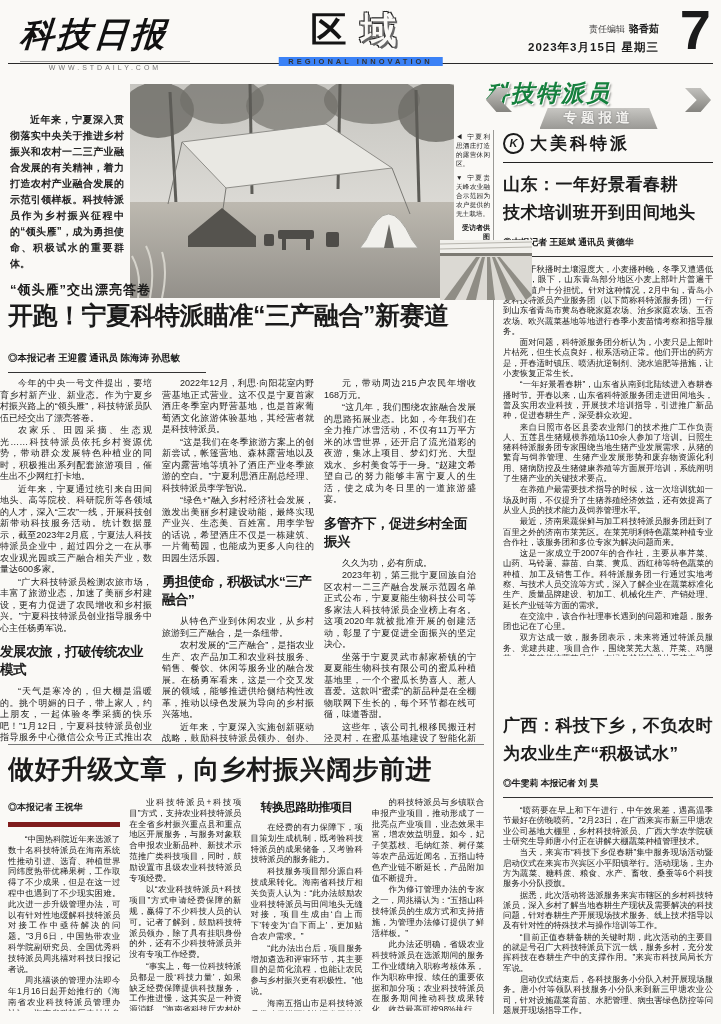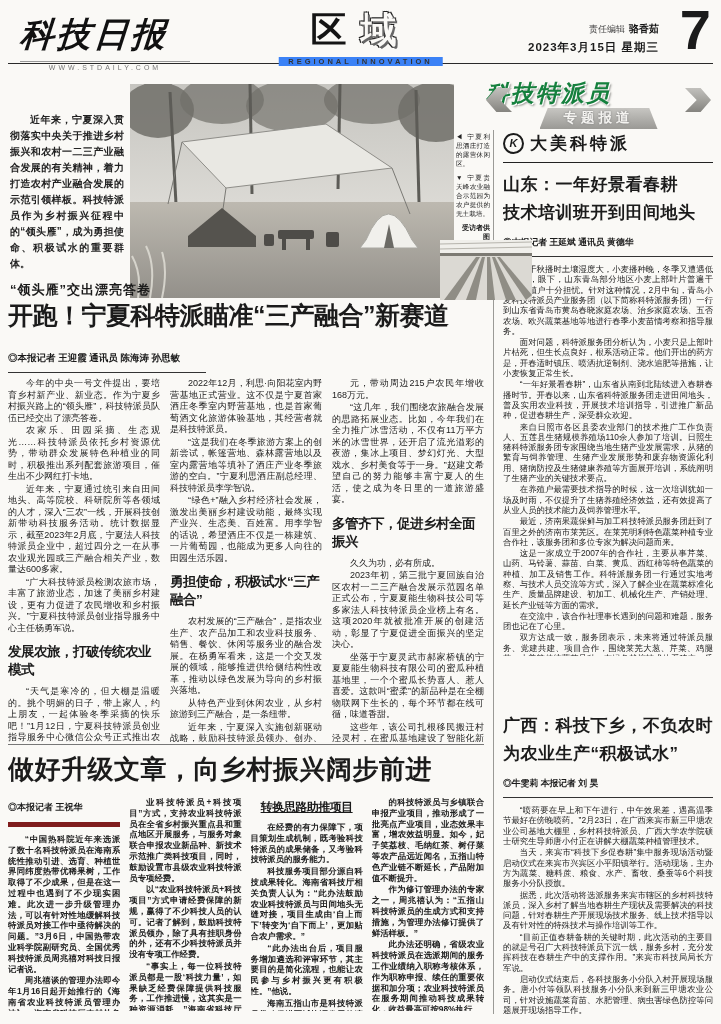--- a/index.html
+++ b/index.html
@@ -39,32 +39,32 @@
                   text-align:justify;color:#222;}
   .photo-captions p{margin:0 0 5px;}
   .photo-captions .credit{font-weight:900;text-align:right;font-size:7px;}
   .photo-small{position:absolute;left:440px;top:240px;width:92px;height:60px;z-index:3;background:#ddd;}
   .photo-small svg{display:block;width:100%;height:100%;}
   .kicker{position:absolute;left:10px;top:281px;font-size:13px;font-weight:900;letter-spacing:1px;}
   .headline{position:absolute;left:8px;top:299px;width:476px;margin:0;font-size:25px;font-weight:900;
             letter-spacing:-0.5px;white-space:nowrap;}
   .main-byline{position:absolute;left:8px;top:352px;width:198px;font-size:9.5px;font-weight:700;
                border-bottom:1px solid #333;padding-bottom:7px;}
-  .lead-cols{position:absolute;left:8px;top:378px;width:476px;height:364px;display:flex;gap:10px;overflow:hidden;}
+  .lead-cols{position:absolute;left:0;top:378px;width:476px;height:364px;display:flex;gap:10px;overflow:hidden;}
   .lead-cols .col{flex:1;overflow:hidden;}
   .para{font-size:9px;line-height:11.5px;text-indent:2em;text-align:justify;margin:0 0 1px;color:#222;}
   .subhead{font-size:13.5px;font-weight:700;text-align:left;margin:9px 0 7px;letter-spacing:-0.5px;}
   
   .divider-h{position:absolute;left:8px;top:744px;width:476px;border-top:1px solid #777;}
   .hainan{position:absolute;left:8px;top:752px;width:476px;height:264px;overflow:hidden;}
   .hainan h2{margin:0 0 10px;font-size:26px;font-weight:900;letter-spacing:0.5px;white-space:nowrap;}
   .hainan-cols{display:flex;gap:9px;height:214px;overflow:hidden;}
   .hainan-cols .col{flex:1;overflow:hidden;}
-  .para-x{font-size:8.4px;line-height:10.8px;text-indent:2em;text-align:justify;margin:0 0 1px;color:#222;font-weight:bold;}
-  .subhead-x{font-size:12px;font-weight:900;text-align:center;margin:8px 0 6px;letter-spacing:-0.5px;text-decoration:underline;}
+  .para-x{font-size:8.4px;line-height:10.8px;text-indent:2em;text-align:justify;margin:0 0 1px;color:#222;}
+  .subhead-x{font-size:12px;font-weight:900;text-align:center;margin:8px 0 6px;letter-spacing:-0.5px;}
   .byline-x{font-size:9px;font-weight:700;border-bottom:5px solid #7f1d1d;padding:4px 0 8px;margin-bottom:7px;}
   
   .vrule{position:absolute;left:493px;top:130px;height:884px;width:1px;background:#9a9a96;}
   .rail{position:absolute;left:503px;top:130px;width:210px;height:884px;overflow:hidden;}
   .rail-brand{display:flex;align-items:center;gap:6px;font-size:17px;font-weight:900;letter-spacing:3px;
               border-bottom:1.5px solid #222;padding:2px 0 8px;margin:0 0 8px;height:22px;}
   .k-icon{display:inline-flex;align-items:center;justify-content:center;width:17px;height:17px;border:2px solid #1b1b1b;
           border-radius:50%;font-size:11px;font-weight:900;font-style:italic;letter-spacing:0;flex:0 0 auto;}
   .rail h2{margin:4px 0 0;font-size:17px;font-weight:900;line-height:1.65;letter-spacing:0.5px;}
   .byline-s{font-size:8.8px;font-weight:700;border-bottom:1px solid #333;padding:10px 0 7px;margin-bottom:7px;}
@@ -197,22 +197,22 @@
         </div>
     </div>
     <div class="col">
       <div>
           <p class="para">2022年12月，利思·向阳花室内野营基地正式营业。这不仅是宁夏首家酒庄冬季室内野营基地，也是首家葡萄酒文化旅游体验基地，其经营者就是科技特派员。</p>
           <p class="para">“这是我们在冬季旅游方案上的创新尝试，帐篷营地、森林露营地以及室内露营地等填补了酒庄产业冬季旅游的空白。”宁夏利思酒庄副总经理、科技特派员李学智说。</p>
           <p class="para">“绿色+”融入乡村经济社会发展，激发出美丽乡村建设动能，最终实现产业兴、生态美、百姓富。用李学智的话说，希望酒庄不仅是一栋建筑、一片葡萄园，也能成为更多人向往的田园生活乐园。</p>
         </div>
       <h3 class="subhead">勇担使命，积极试水“三产融合”</h3>
       <div>
+          <p class="para">从特色产业到休闲农业，从乡村旅游到三产融合，是一条纽带。</p>
           <p class="para">农村发展的“三产融合”，是指农业生产、农产品加工和农业科技服务、销售、餐饮、休闲等服务业的融合发展。在杨勇军看来，这是一个交叉发展的领域，能够推进供给侧结构性改革，推动以绿色发展为导向的乡村振兴落地。</p>
-          <p class="para">从特色产业到休闲农业，从乡村旅游到三产融合，是一条纽带。</p>
           <p class="para">近年来，宁夏深入实施创新驱动战略，鼓励科技特派员领办、创办、协办经济实体，试水“三产融合”新赛道。</p>
         </div>
     </div>
     <div class="col">
       <div>
           <p class="para">元，带动周边215户农民年增收168万元。</p>
           <p class="para">“这几年，我们围绕农旅融合发展的思路拓展业态。比如，今年我们在全力推广冰雪活动，不仅有11万平方米的冰雪世界，还开启了流光溢彩的夜游，集冰上项目、梦幻灯光、大型戏水、乡村美食等于一身。”赵建文希望自己的努力能够丰富宁夏人的生活，使之成为冬日里的一道旅游盛宴。</p>
         </div>
       <h3 class="subhead">多管齐下，促进乡村全面振兴</h3>
       <div>

